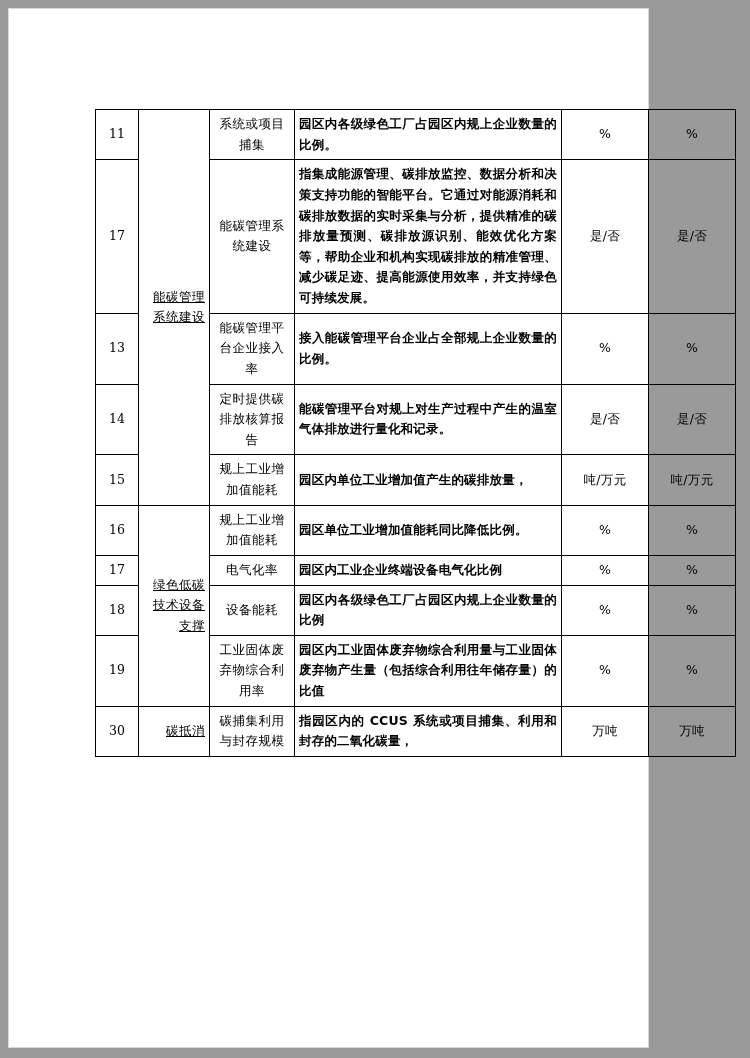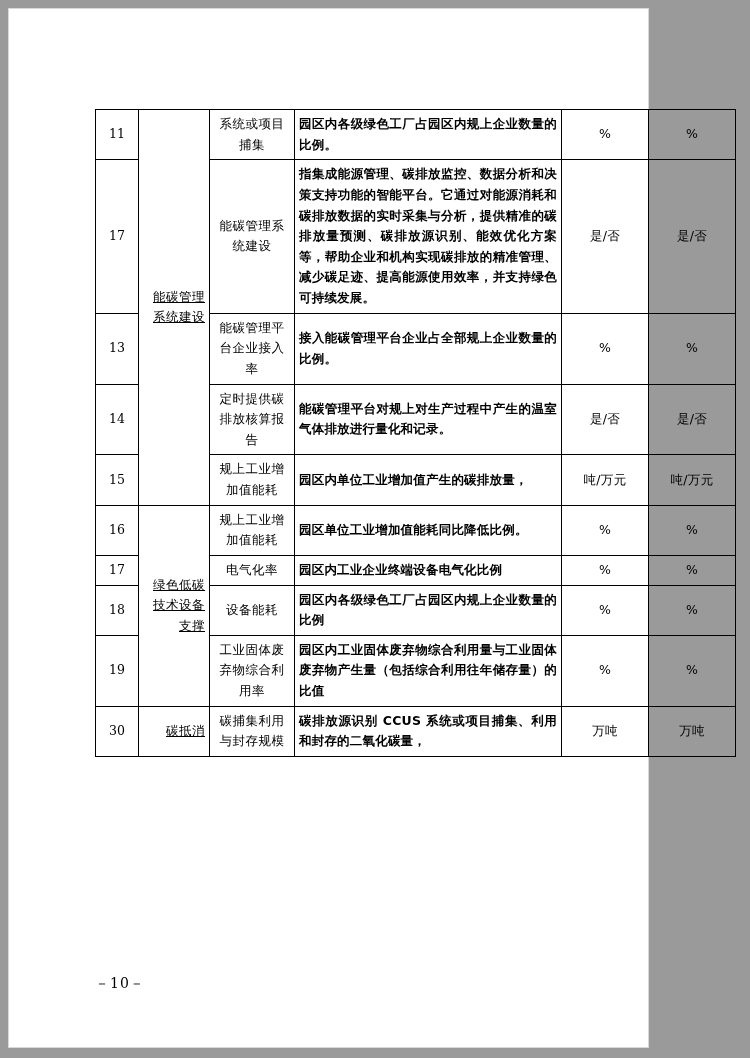--- a/index.html
+++ b/index.html
@@ -153,23 +153,22 @@
           <td class="c-no">19</td>
           <td class="c-name">工业固体废弃物综合利用率</td>
           <td class="c-desc">园区内工业固体废弃物综合利用量与工业固体废弃物产生量（包括综合利用往年储存量）的比值</td>
           <td class="c-unit1">%</td>
           <td class="c-unit2">%</td>
         </tr>
         <tr>
           <td class="c-no">30</td>
           <td class="c-group">碳抵消</td>
           <td class="c-name">碳捕集利用与封存规模</td>
-          <td class="c-desc">碳排放源识别 CCUS 系统或项目捕集、利用和封存的二氧化碳量，</td>
+          <td class="c-desc">指园区内的 CCUS 系统或项目捕集、利用和封存的二氧化碳量，</td>
           <td class="c-unit1">万吨</td>
           <td class="c-unit2">万吨</td>
         </tr>
       </tbody>
     </table>
   </div>
 
-  <div class="footer">－10－</div>
 
 </div>
 
 </body></html>

